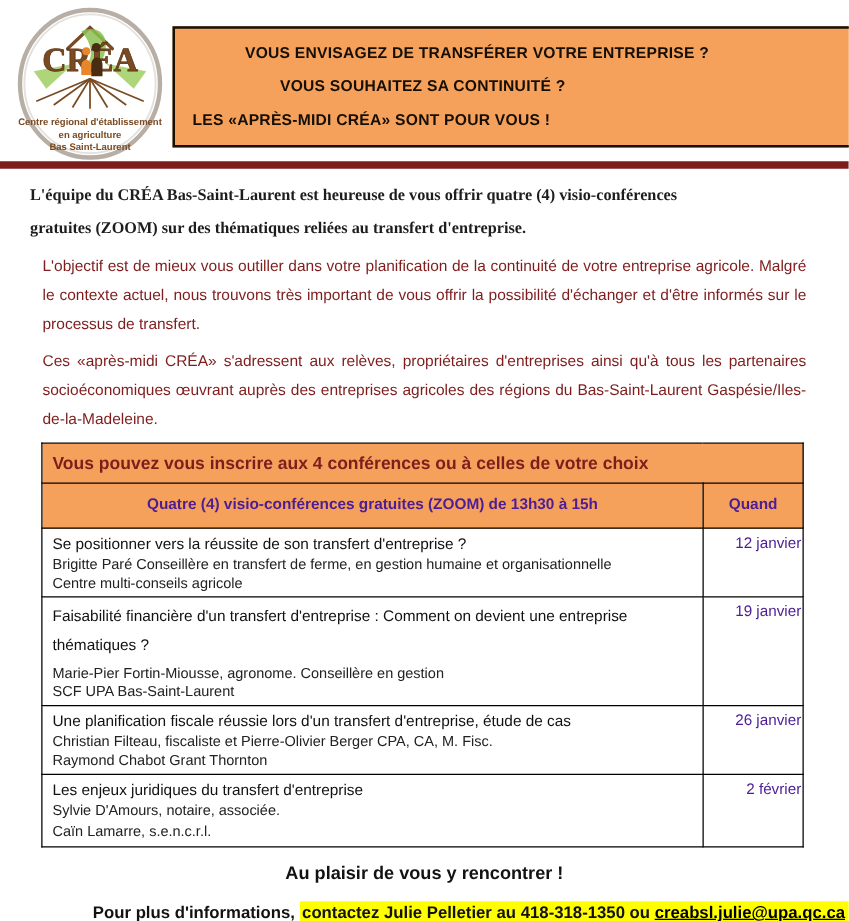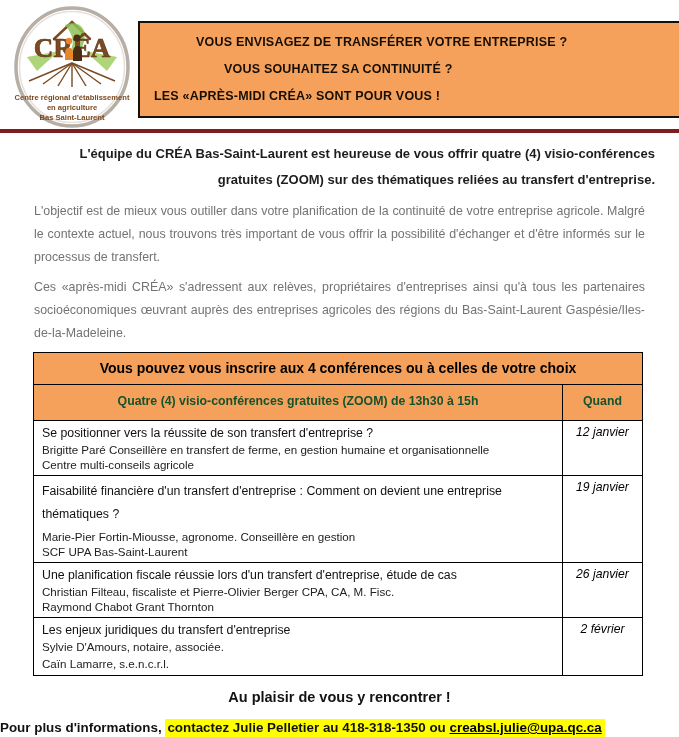--- a/index.html
+++ b/index.html
@@ -3,68 +3,68 @@
 <meta charset="utf-8">
 <style>
   html, body { margin:0; padding:0; }
   body {
     width:679px; height:737px; overflow:hidden;
     background:#ffffff;
     font-family:"Liberation Sans", sans-serif;
     color:#2e2e2e;
   }
   
-  .header { position:relative; height:129px; border-bottom:4px solid #7f1d1d; }
+  .header { position:relative; height:129px; border-bottom:6px solid #7f1d1d; }
   .logo-wrap { position:absolute; left:13px; top:5px; }
   .banner {
     position:absolute; left:138px; top:21px; width:588px; height:97px;
     box-sizing:border-box;
     background:var(--orange); border:2px solid #161006;
     padding:12px 6px 0 12px;
   }
   .banner-line {
     font-weight:bold; font-size:12.5px; letter-spacing:0.2px;
     color:#160f05; margin:0 0 13px 0; white-space:nowrap;
   }
   .bl0 { margin-left:44px; }
   .bl1 { margin-left:72px; }
   .bl2 { margin-left:2px; }
   
-  .intro { margin:8px 24px 0; text-align:right; }
+  .intro { margin:8px 24px 0; text-align:left;font-family:Liberation Serif, serif; }
   .intro-line { font-weight:bold; font-size:13px; line-height:26px; color:#1d1d1d; }
   .para {
     margin:7px 34px 0 34px; width:611px; box-sizing:border-box;
-    text-align:justify; font-size:12.4px; line-height:23px; color:#737373;
+    text-align:justify; font-size:12.4px; line-height:23px; color:#7f1d1d;
   }
   
   table.conf {
     margin:7px 0 0 33px; width:610px;
     border-collapse:collapse; table-layout:fixed;
   }
   table.conf th, table.conf td { border:1.5px solid #000; box-sizing:border-box; }
   .tbl-title {
-    background:var(--orange); color:#000000;
-    font-size:14px; font-weight:bold; text-align:center;
-    padding:7px 21px 8px;
+    background:var(--orange); color:#7f1d1d;
+    font-size:14px; font-weight:bold; text-align:left;
+    padding:7px 8px 8px;
   }
   .tbl-head th {
-    background:var(--orange); color:#14532d;
+    background:var(--orange); color:#4c1d95;
     font-size:12.3px; font-weight:bold; text-align:center;
     padding:9px 4px 12px;
   }
   .col-when { width:80px; }
   td.session { padding:2px 8px 3px; vertical-align:top; }
   .session-title { font-weight:normal; font-size:12.3px; line-height:16px; margin:2px 0 1px; color:#111; }
   .session-title.spaced { line-height:23px; margin-bottom:3px; }
   .session-line { font-size:11.6px; line-height:15px; margin:0; color:#222; }
   .row-tall .session-line { line-height:16.5px; }
-  td.date { vertical-align:top; text-align:center; font-size:12.2px; padding-top:4px; color:#000000;font-style:italic; }
+  td.date { vertical-align:top; text-align:right; font-size:12.2px; padding-top:4px; color:#4c1d95; }
   
   .footer-meet   { margin-top:13px; text-align:center; font-weight:bold; font-size:14.5px; color:#121212; }
-  .footer-info   { margin-top:15px; text-align:left; font-weight:bold; font-size:13.4px; color:#121212; white-space:nowrap; }
+  .footer-info   { margin-top:15px; text-align:right; font-weight:bold; font-size:13.4px; color:#121212; white-space:nowrap; }
   .highlight     { background:var(--hl); padding:1px 3px 2px 2px; }
   .email-link    { color:#000; text-decoration:underline; }
   :root { --orange:#F6A15B; --hl:#FFFF00; }
 </style>
 </head>
 <body>
 
 <div class="header">
 
   <div class="logo-wrap">

